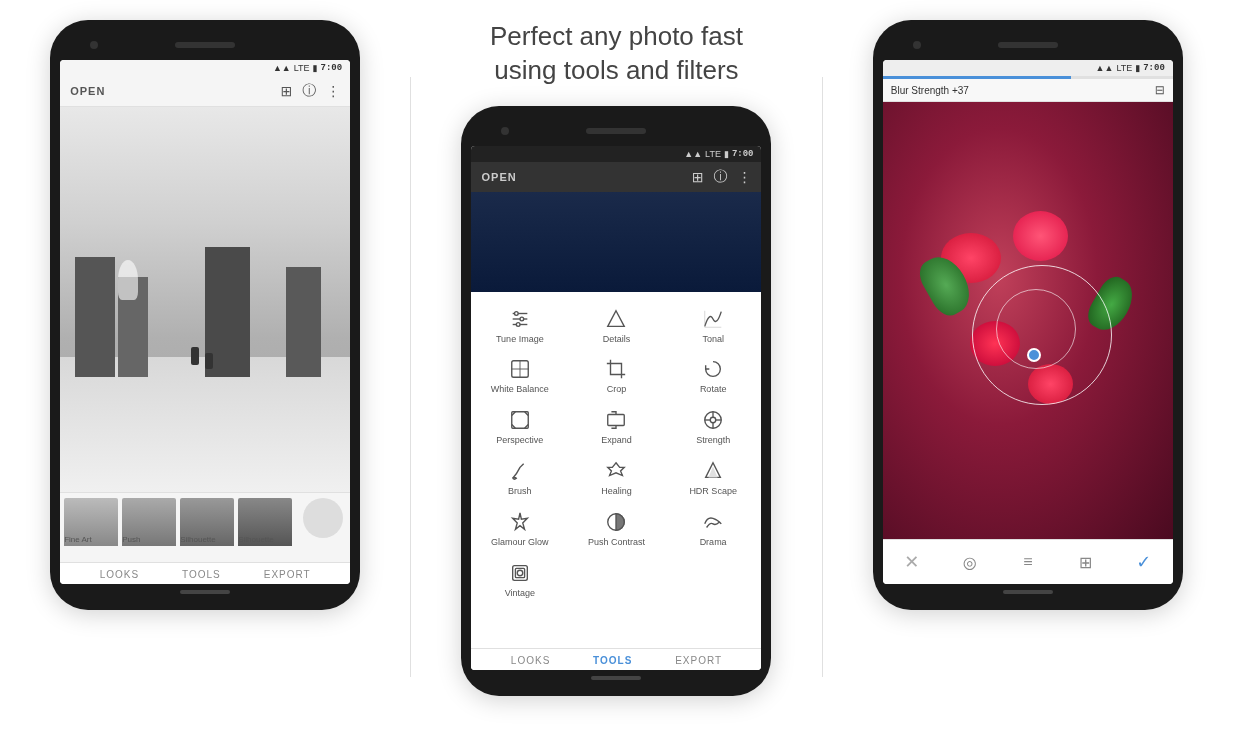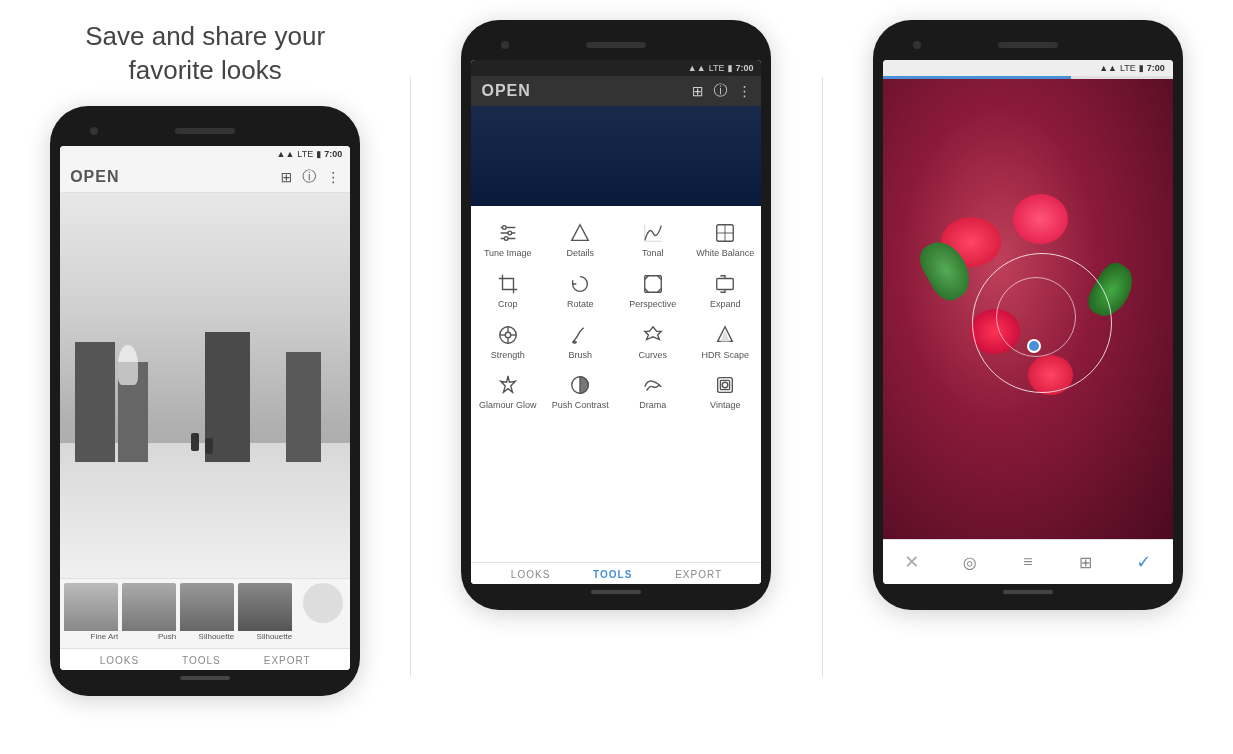--- a/index.html
+++ b/index.html
@@ -88,32 +88,32 @@
       background: #f5f5f5;
       display: flex;
       justify-content: flex-end;
       align-items: center;
       padding: 2px 8px;
       font-size: 9px;
       color: #333;
       height: 16px;
       gap: 3px;
     }
-    .status-bar-time { font-weight: bold; }
+    .status-bar-time { font-weight: bold; font-family: Liberation Mono, monospace; }
 
     
     .app-bar-1 {
       background: #f5f5f5;
       display: flex;
       align-items: center;
       padding: 6px 10px;
       border-bottom: 1px solid #e0e0e0;
     }
     .app-bar-1 .open-btn {
-      font-size: 16px;
+      font-size: 11px;
       font-weight: bold;
       color: #555;
       letter-spacing: 1px;
     }
     .app-bar-icons {
       margin-left: auto;
       display: flex;
       gap: 10px;
       align-items: center;
     }
@@ -188,24 +188,24 @@
       border-radius: 2px;
       overflow: hidden;
       position: relative;
     }
     .look-thumb-bg {
       width: 100%;
       height: 80%;
     }
     .look-thumb-label {
       font-size: 8px;
-      text-align: right;
+      text-align: left;
       color: #555;
       position: absolute;
-      bottom: 2px;
+      bottom: 14px;
       left: 0;
       right: 0;
     }
 
     .bottom-nav {
       background: #fff;
       display: flex;
       justify-content: space-around;
       align-items: center;
       padding: 6px 18px 4px;
@@ -228,21 +228,21 @@
     }
 
     .tools-panel {
       background: #fff;
       flex: 1;
       display: flex;
       flex-direction: column;
     }
     .tools-grid {
       display: grid;
-      grid-template-columns: repeat(4, 1fr);
+      grid-template-columns: repeat(3, 1fr);
       gap: 0;
       padding: 8px 0;
     }
     .tool-item {
       display: flex;
       flex-direction: column;
       align-items: center;
       padding: 8px 4px 6px;
       gap: 4px;
     }
@@ -345,22 +345,20 @@
       height: 4px;
       background: #444;
       border-radius: 2px;
     }
 
   </style>
 </head>
 <body>
 
 <div class="panel">
-  <p class="panel-title" style="white-space:pre-line">Save and share your
-favorite looks</p>
 
   <div class="phone">
     <div class="phone-top-bar">
       <div class="phone-camera"></div>
       <div class="phone-speaker"></div>
     </div>
 
     <div class="phone-screen">
 
       <div class="status-bar">
@@ -424,20 +422,22 @@
 
     <div class="phone-bottom-bar">
       <div class="home-indicator"></div>
     </div>
   </div>
 </div>
 
 <div class="panel-divider"></div>
 
 <div class="panel">
+  <p class="panel-title" style="white-space:pre-line">Perfect any photo fast
+using tools and filters</p>
 
   <div class="phone">
     <div class="phone-top-bar">
       <div class="phone-camera"></div>
       <div class="phone-speaker"></div>
     </div>
 
     <div class="phone-screen">
 
       <div class="status-bar" style="background:#222;color:#ccc;">
@@ -540,21 +540,21 @@
             <svg class="icon-svg" viewBox="0 0 24 24" fill="none" stroke="#555" stroke-width="1.5">
               <path d="M4 20 Q8 16 12 8 L16 4" fill="none"></path>
               <path d="M4 20 Q6 22 8 20 Q6 18 4 20" fill="none"></path>
             </svg>
             <span class="tool-label">Brush</span>
           </div>
           <div class="tool-item">
             <svg class="icon-svg" viewBox="0 0 24 24" fill="none" stroke="#555" stroke-width="1.5">
               <path d="M12 3 L16 8 L21 8 L17 12 L19 17 L12 14 L5 17 L7 12 L3 8 L8 8 Z" fill="none"></path>
             </svg>
-            <span class="tool-label">Curves</span>
+            <span class="tool-label">Healing</span>
           </div>
           <div class="tool-item">
             <svg class="icon-svg" viewBox="0 0 24 24" fill="none" stroke="#555" stroke-width="1.5">
               <polygon points="12,3 20,19 4,19" fill="none"></polygon>
               <polygon points="12,7 17,19 7,19" fill="#e0e0e0" stroke="none"></polygon>
             </svg>
             <span class="tool-label">HDR Scape</span>
           </div>
 
           <div class="tool-item">
@@ -617,20 +617,24 @@
         <span>▲▲</span>
         <span>LTE</span>
         <span>▮</span>
         <span class="status-bar-time">7:00</span>
       </div>
 
       <div style="height:3px;background:#e0e0e0;">
         <div style="height:100%;width:65%;background:#4a90d9;"></div>
       </div>
 
+      <div style="background:#f8f8f8;padding:4px 8px;display:flex;justify-content:space-between;align-items:center;border-bottom:1px solid #e0e0e0;">
+        <span style="font-size:10px;color:#333;">Blur Strength +37</span>
+        <span style="font-size:12px;color:#555;">⊟</span>
+      </div>
 
       <div class="photo-area-flowers">
         <div class="flowers-bg">
 
           <div style="position:absolute;top:30%;left:20%;width:60px;height:50px;background:radial-gradient(#ff4466,#cc1133);border-radius:50%;"></div>
           <div style="position:absolute;top:50%;left:30%;width:50px;height:45px;background:radial-gradient(#ff3355,#bb0033);border-radius:50%;"></div>
           <div style="position:absolute;top:25%;left:45%;width:55px;height:50px;background:radial-gradient(#ff5577,#dd1144);border-radius:50%;"></div>
           <div style="position:absolute;top:60%;left:50%;width:45px;height:40px;background:radial-gradient(#ff4466,#cc1133);border-radius:50%;"></div>
 
           <div style="position:absolute;top:35%;left:15%;width:40px;height:60px;background:radial-gradient(#55aa55,#226622);border-radius:40% 60% 60% 40%;transform:rotate(-30deg);"></div>

